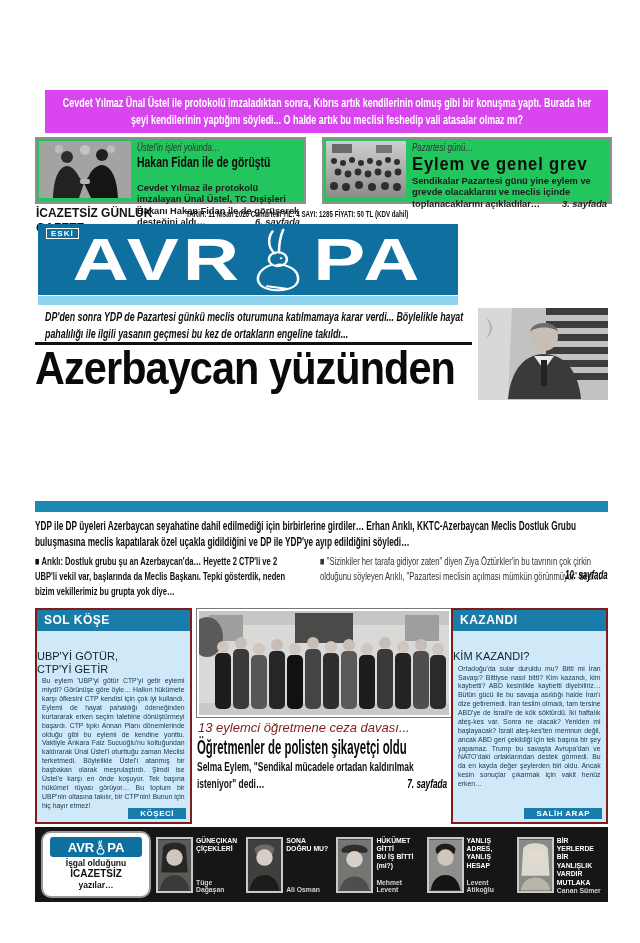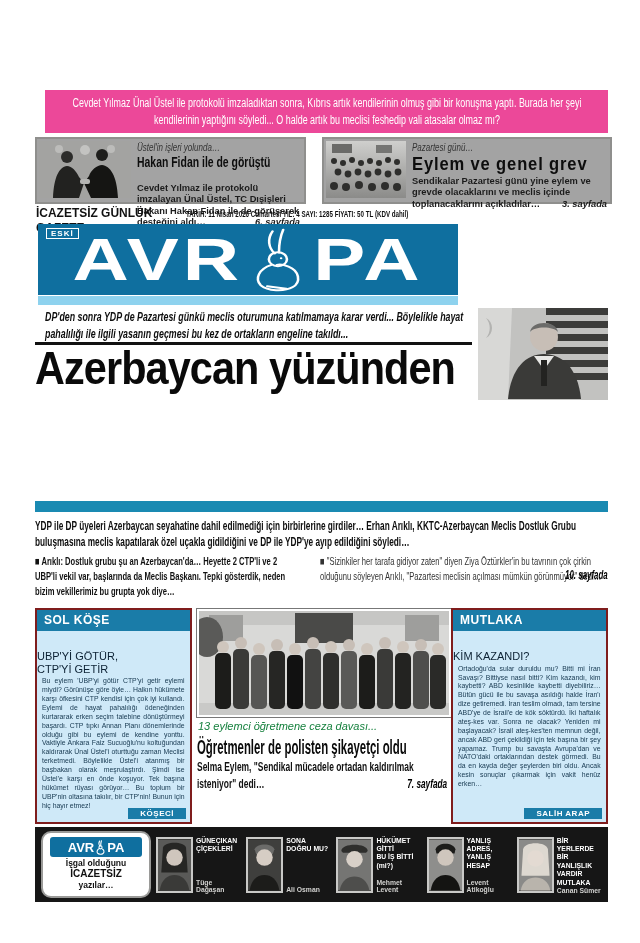--- a/index.html
+++ b/index.html
@@ -2,26 +2,26 @@
 <html><head>
 <meta charset="utf-8">
 <style>
   html,body{margin:0;padding:0;background:#ffffff;}
   #page{position:relative;width:640px;height:943px;background:#fff;overflow:hidden;
         font-family:"Liberation Sans","DejaVu Sans",sans-serif;color:#111;}
   .abs{position:absolute;}
   .cx{transform-origin:0 0;display:block;}
   .preline{white-space:pre-line;}
   
-  .banner{background:#ec4899;color:#fff;font-weight:normal;}
+  .banner{background:#d946ef;color:#fff;font-weight:bold;}
   .banner-inner{position:absolute;top:5px;left:50%;width:760px;margin-left:-380px;
     transform:scaleX(.715);transform-origin:50% 0;text-align:center;
     font-size:12.5px;line-height:1.33;}
   
-  .teaser{background:#a3a3a3;border:2px solid #8f8f8d;}
+  .teaser{background:#22c55e;border:2px solid #8f8f8d;}
   .tkicker{font-style:italic;font-size:10px;color:#333;}
   .thead{font-weight:bold;color:#0d0d0d;white-space:nowrap;}
   .tbody{font-size:9.3px;font-weight:bold;line-height:1.22;color:#1c1c1c;}
   .pr{float:right;font-style:italic;}
   
   .masthead{background:#0f6f9f;}
   .eski{position:absolute;left:8px;top:4px;border:1px solid #fff;color:#fff;
     font-size:8px;font-weight:bold;padding:0 4px;letter-spacing:1px;}
   .logo-row{position:absolute;left:0;top:2px;width:100%;height:68px;display:flex;
     align-items:center;justify-content:center;transform:scaleX(1.3);transform-origin:50% 50%;}
@@ -51,21 +51,21 @@
   
   .panel{background:#cfe9f8;border:2px solid #7f1d1d;}
   .panel-h{height:21px;background:#1a7ca8;color:#fff;font-size:12px;font-weight:bold;
     line-height:21px;padding-left:7px;letter-spacing:.5px;}
   .panel-t{text-align:left;font-weight:normal;font-size:11px;line-height:1.15;margin-top:19px;color:#0c2133;}
   .panel-b{margin:2px 5px;font-size:7.8px;text-align:justify;line-height:1.14;color:#14364e;}
   .badge{position:absolute;right:4px;bottom:3px;background:#1a7ca8;color:#fff;
     font-size:8px;font-weight:bold;padding:1px 12px;letter-spacing:.5px;}
   
   .photo-frame{border:1px solid #777;padding:2px;background:#fff;}
-  .caption{font-size:11px;font-style:italic;color:#15803d;}
+  .caption{font-size:13px;font-style:italic;color:#7f1d1d;}
   .chead{font-size:20px;font-weight:bold;white-space:nowrap;transform:scaleX(.57);
     transform-origin:0 0;color:#0a0a0a;}
   .cbody{font-size:12.8px;font-weight:bold;line-height:1.3;color:#111;position:relative;}
   
   .strip{background:#161616;display:flex;align-items:center;padding:0 6px;gap:5px;box-sizing:border-box;}
   .logobox{width:106px;height:63px;background:#fff;border:2px solid #9a9a98;border-radius:10px;
     text-align:center;flex:none;}
   .minilogo{margin:4px auto 1px;width:92px;height:20px;background:#0f6f9f;border-radius:3px;
     display:flex;align-items:center;justify-content:center;color:#fff;font-weight:bold;font-size:13px;}
   .lb1{font-size:8.5px;font-weight:bold;color:#111;line-height:1.2;}
@@ -288,21 +288,21 @@
     </svg>
   </div>
   <span class="abs caption" style="left:198px;top:720px;">13 eylemci öğretmene ceza davası...</span>
   <span class="abs chead" style="left:197px;top:736px;width:440px;">Öğretmenler de polisten şikayetçi oldu</span>
   <div class="abs cbody cx" style="left:197px;top:759px;width:379px;transform:scaleX(.66);">
     <span>Selma Eylem, "Sendikal mücadele ortadan kaldırılmak isteniyor" dedi…</span>
     <span class="pr10" style="font-size:12.5px;">7. sayfada</span>
   </div>
 
   <div class="abs panel" style="left:451px;top:608px;width:157px;height:216px;box-sizing:border-box;">
-    <div class="panel-h">MUTLAKA</div>
+    <div class="panel-h">KAZANDI</div>
     <div class="panel-t">KİM KAZANDI?</div>
     <span class="panel-b cx" style="width:162px;transform:scaleX(.88);">Ortadoğu'da sular duruldu mu? Bitti mi İran Savaşı? Bittiyse nasıl bitti? Kim kazandı, kim kaybetti? ABD kesinlikle kaybetti diyebiliriz… Bütün gücü ile bu savaşa asıldığı halde İran'ı dize getiremedi. İran teslim olmadı, tam tersine ABD'ye de İsrail'e de kök söktürdü. İki haftalık ateş-kes var. Sonra ne olacak? Yeniden mi başlayacak? İsrail ateş-kes'ten memnun değil, ancak ABD geri çekildiği için tek başına bir şey yapamaz. Trump bu savaşta Avrupa'dan ve NATO'daki ortaklarından destek görmedi. Bu da en kayda değer şeylerden biri oldu. Ancak kesin sonuçlar çıkarmak için vakit henüz erken…</span>
     <div class="badge">SALİH ARAP</div>
   </div>
 
   <div class="abs strip" style="left:35px;top:827px;width:573px;height:75px;">
     <div class="logobox">
       <div class="minilogo">
         <span>AVR</span>
         <span style="margin:0 1px;">

